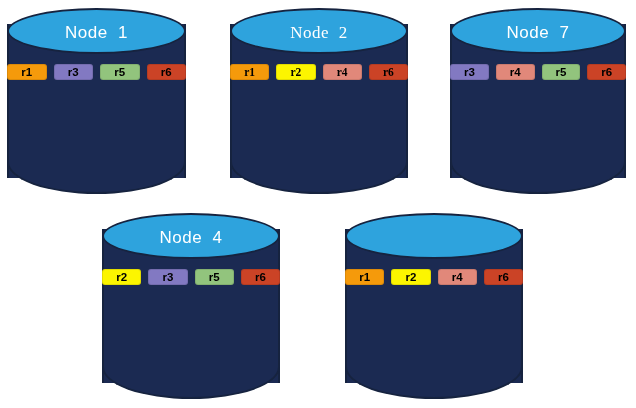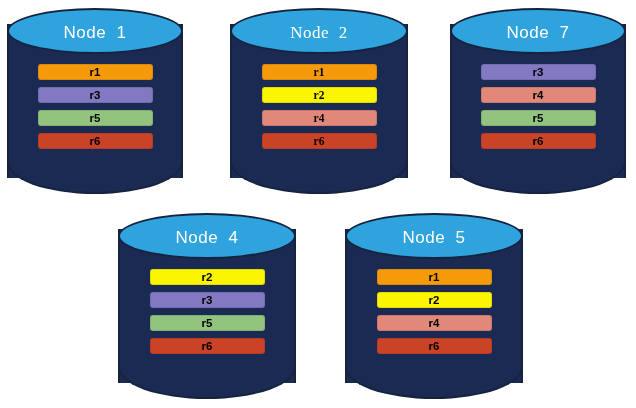--- a/index.html
+++ b/index.html
@@ -81,42 +81,42 @@
   }
 
   
   .replicas {
     position: absolute;
     left: 0;
     right: 0;
     top: 56px;
     z-index: 5;
     display: flex;
-    flex-direction: column;
+    flex-direction: row;
     align-items: center;
     gap: 7px;
   }
   .replica-bar {
     width: 115px;
     height: 16px;
     border-radius: 3px;
     border: 1px solid rgba(0,0,0,0.10);
     box-sizing: border-box;
     text-align: center;
     line-height: 14px;
     font-size: 11.5px;
     font-weight: bold;
     color: #000000;
   }
 </style>
 </head>
 <body>
 
 <div id="diagram">
-    <div class="node" style="left: 7px; top: 8px; width: 160px; height: 186px; padding-left: 16px;">
+    <div class="node" style="left: 7px; top: 8px; width: 179px; height: 186px;">
       <div class="cyl-body" style="background: rgb(27, 42, 82);"></div>
       <div class="cyl-bottom" style="background: rgb(27, 42, 82);"></div>
       <div class="cyl-top" style="background: rgb(46, 163, 221);"></div>
       <div class="node-title">Node  1</div>
       <div class="replicas">
         <div class="replica-bar" style="background: rgb(245, 154, 11);">r1</div>
         <div class="replica-bar" style="background: rgb(130, 121, 194);">r3</div>
         <div class="replica-bar" style="background: rgb(146, 196, 125);">r5</div>
         <div class="replica-bar" style="background: rgb(203, 67, 38);">r6</div>
       </div>
@@ -138,37 +138,36 @@
       <div class="cyl-bottom" style="background: rgb(27, 42, 82);"></div>
       <div class="cyl-top" style="background: rgb(46, 163, 221);"></div>
       <div class="node-title">Node  7</div>
       <div class="replicas">
         <div class="replica-bar" style="background: rgb(130, 121, 194);">r3</div>
         <div class="replica-bar" style="background: rgb(225, 136, 122);">r4</div>
         <div class="replica-bar" style="background: rgb(146, 196, 125);">r5</div>
         <div class="replica-bar" style="background: rgb(203, 67, 38);">r6</div>
       </div>
     </div>
-    <div class="node" style="left: 118px; top: 213px; width: 178px; height: 186px;">
+    <div class="node" style="left: 102px; top: 213px; width: 178px; height: 186px;">
       <div class="cyl-body" style="background: rgb(27, 42, 82);"></div>
       <div class="cyl-bottom" style="background: rgb(27, 42, 82);"></div>
       <div class="cyl-top" style="background: rgb(46, 163, 221);"></div>
       <div class="node-title">Node  4</div>
       <div class="replicas">
         <div class="replica-bar" style="background: rgb(252, 245, 0);">r2</div>
         <div class="replica-bar" style="background: rgb(130, 121, 194);">r3</div>
         <div class="replica-bar" style="background: rgb(146, 196, 125);">r5</div>
         <div class="replica-bar" style="background: rgb(203, 67, 38);">r6</div>
       </div>
     </div>
     <div class="node" style="left: 345px; top: 213px; width: 178px; height: 186px;">
       <div class="cyl-body" style="background: rgb(27, 42, 82);"></div>
       <div class="cyl-bottom" style="background: rgb(27, 42, 82);"></div>
       <div class="cyl-top" style="background: rgb(46, 163, 221);"></div>
-      <div class="node-title">Node  5</div>
       <div class="replicas">
         <div class="replica-bar" style="background: rgb(245, 154, 11);">r1</div>
         <div class="replica-bar" style="background: rgb(252, 245, 0);">r2</div>
         <div class="replica-bar" style="background: rgb(225, 136, 122);">r4</div>
         <div class="replica-bar" style="background: rgb(203, 67, 38);">r6</div>
       </div>
     </div>
   </div>
 
 </body></html>

